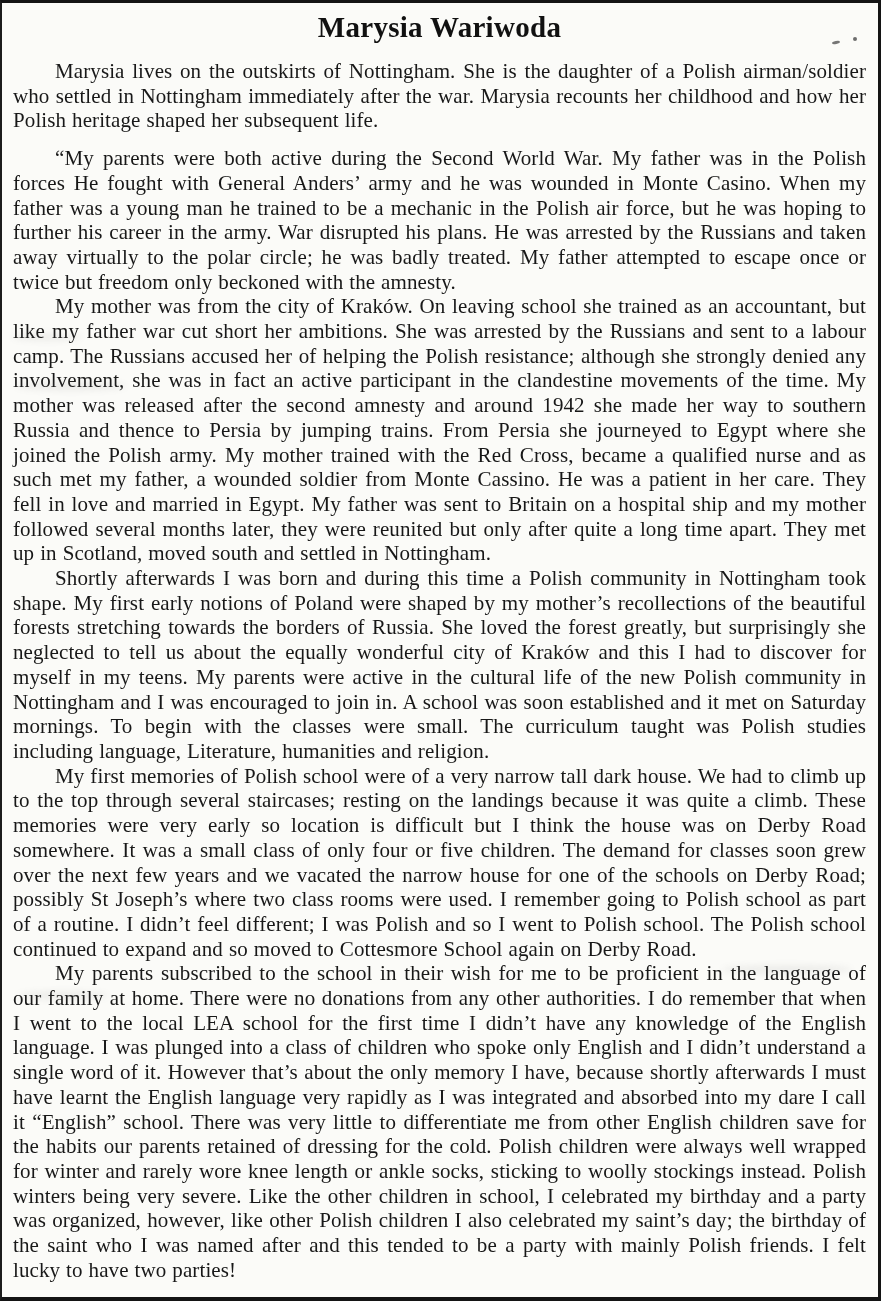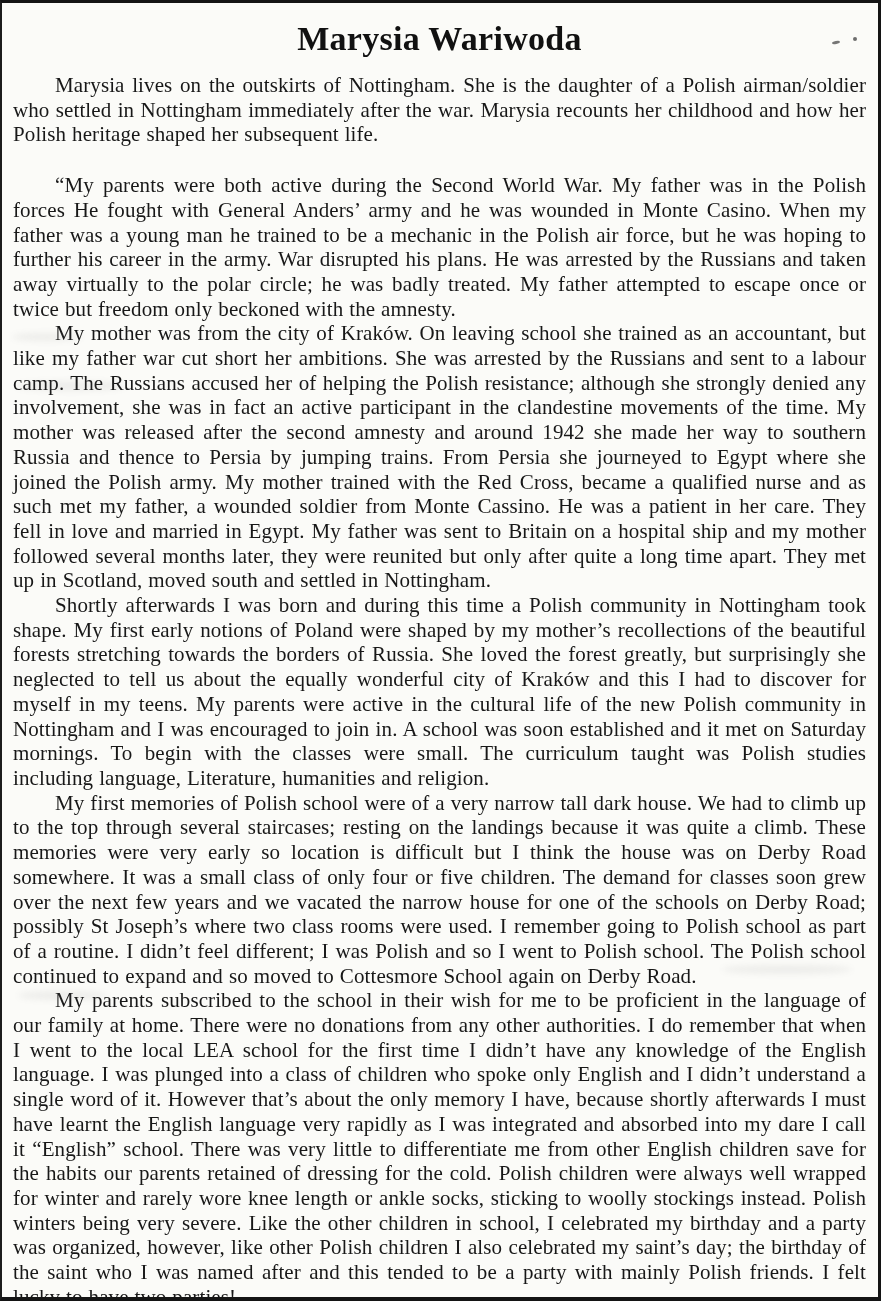--- a/index.html
+++ b/index.html
@@ -17,38 +17,38 @@
     border-top: 3px solid #141414;
     border-bottom: 4px solid #141414;
     border-left: 2px solid #1c1c1c;
     border-right: 3px solid #141414;
     padding: 5px 12px 0 11px;
     overflow: hidden;
     font-family: "Liberation Serif", "DejaVu Serif", serif;
     color: #181818;
   }
   .doc-title {
-    margin: 12px 0 15px 0;
+    margin: 3px 0 15px 0;
     text-align: center;
-    font-size: 34px;
+    font-size: 29px;
     font-weight: bold;
     letter-spacing: 0.3px;
     color: #111;
   }
   .para {
     margin: 0;
     font-size: 21px;
     line-height: 24.7px;
     text-align: justify;
     text-indent: 42px;
     word-spacing: 0.6px;
     letter-spacing: 0.1px;
   }
   .para.gap-above {
-    margin-top: 26px;
+    margin-top: 13px;
     font-family: Liberation Serif, serif;
   }
   
   .speck {
     position: absolute;
     background: #4a4a4a;
     border-radius: 50%;
   }
   .speck.s1 { top: 38px; right: 38px; width: 8px; height: 3px; transform: rotate(-12deg); opacity: .75; }
   .speck.s2 { top: 34px; right: 21px; width: 4px; height: 4px; opacity: .8; }

